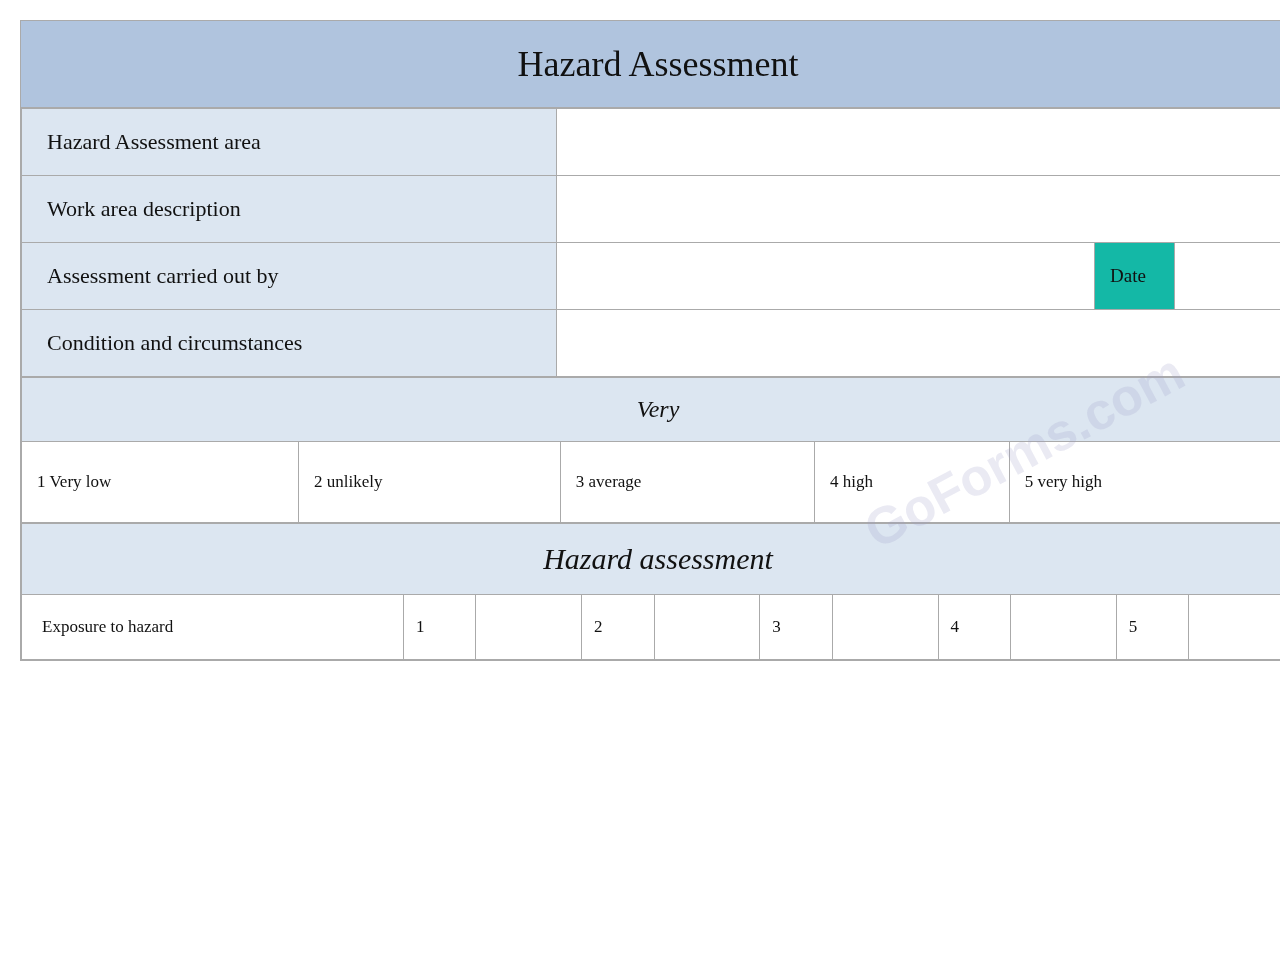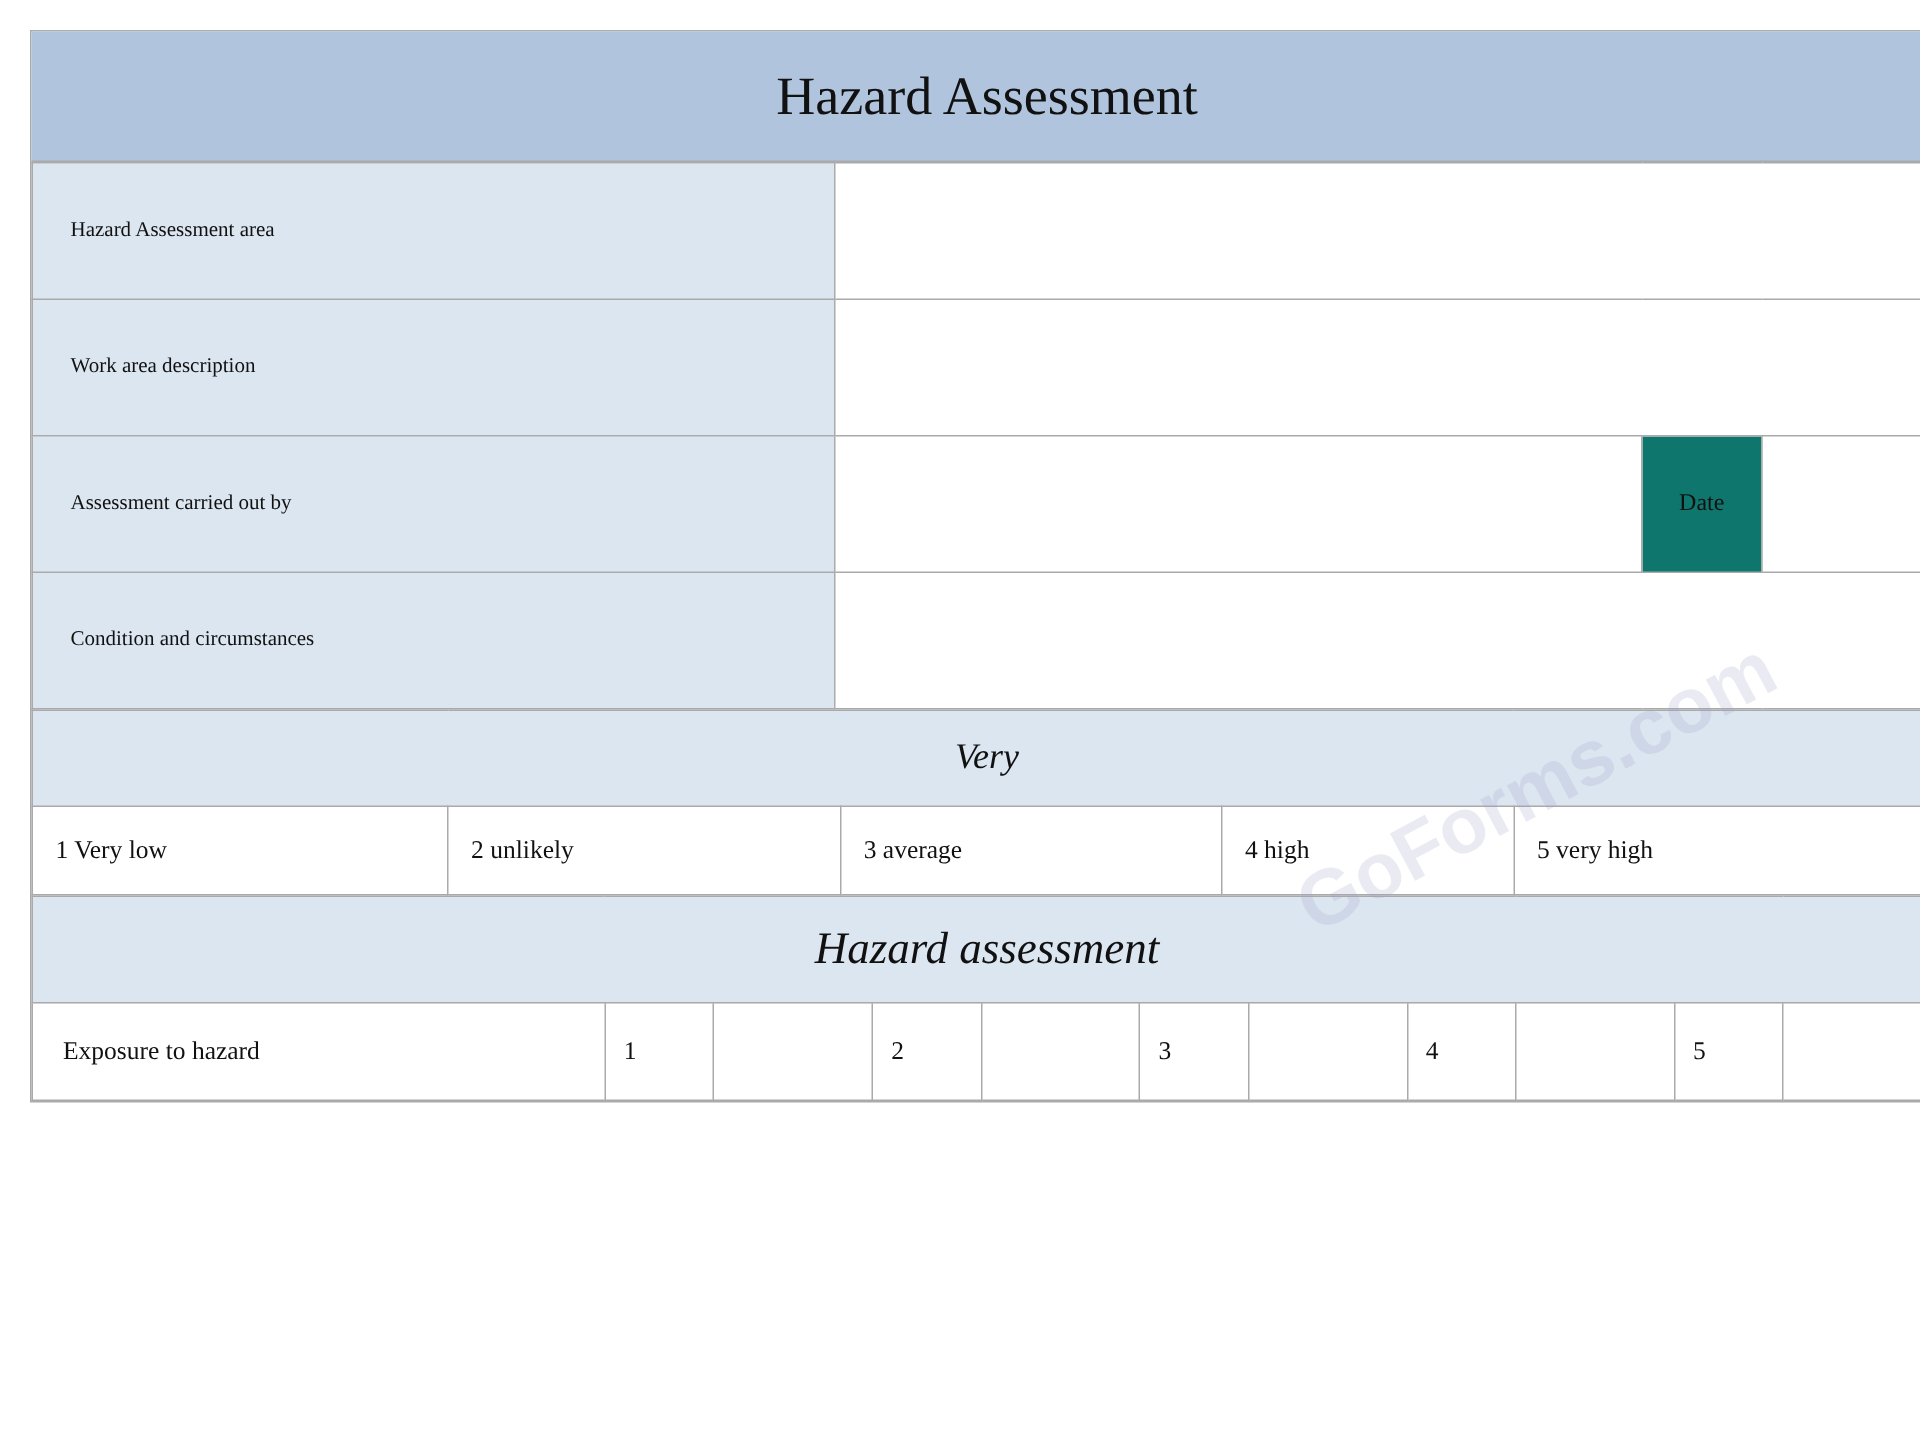--- a/index.html
+++ b/index.html
@@ -44,38 +44,38 @@
     }
 
     td, th {
       border: 1px solid #aaa;
       padding: 0;
     }
 
     
     .info-table td.label-cell {
       background-color: #dce6f1;
-      padding: 37px 25px;
-      font-size: 14px;
+      padding: 20px 25px;
+      font-size: 22px;
       font-weight: normal;
       color: #111;
       width: 42%;
     }
 
     .info-table td.value-cell {
       background-color: #ffffff;
       padding: 20px 25px;
     }
 
     .info-table td.date-label {
-      background-color: #0f766e;
+      background-color: #14b8a6;
       padding: 20px 15px;
-      font-size: 16px;
-      color: #111;
-      text-align: center;
+      font-size: 19px;
+      color: #111;
+      text-align: left;
       width: 80px;
     }
 
     .info-table td.date-value {
       background-color: #ffffff;
       padding: 20px 15px;
       width: 120px;
     }
 
     
@@ -83,21 +83,21 @@
       background-color: #dce6f1;
       text-align: center;
       padding: 18px 10px;
       font-size: 24px;
       font-style: italic;
       color: #111;
     }
 
     .scale-row td {
       background-color: #ffffff;
-      padding: 19px 15px;
+      padding: 30px 15px;
       font-size: 17px;
       color: #111;
       text-align: left;
       vertical-align: middle;
     }
 
     
     .hazard-header-row td {
       background-color: #dce6f1;
       text-align: center;

